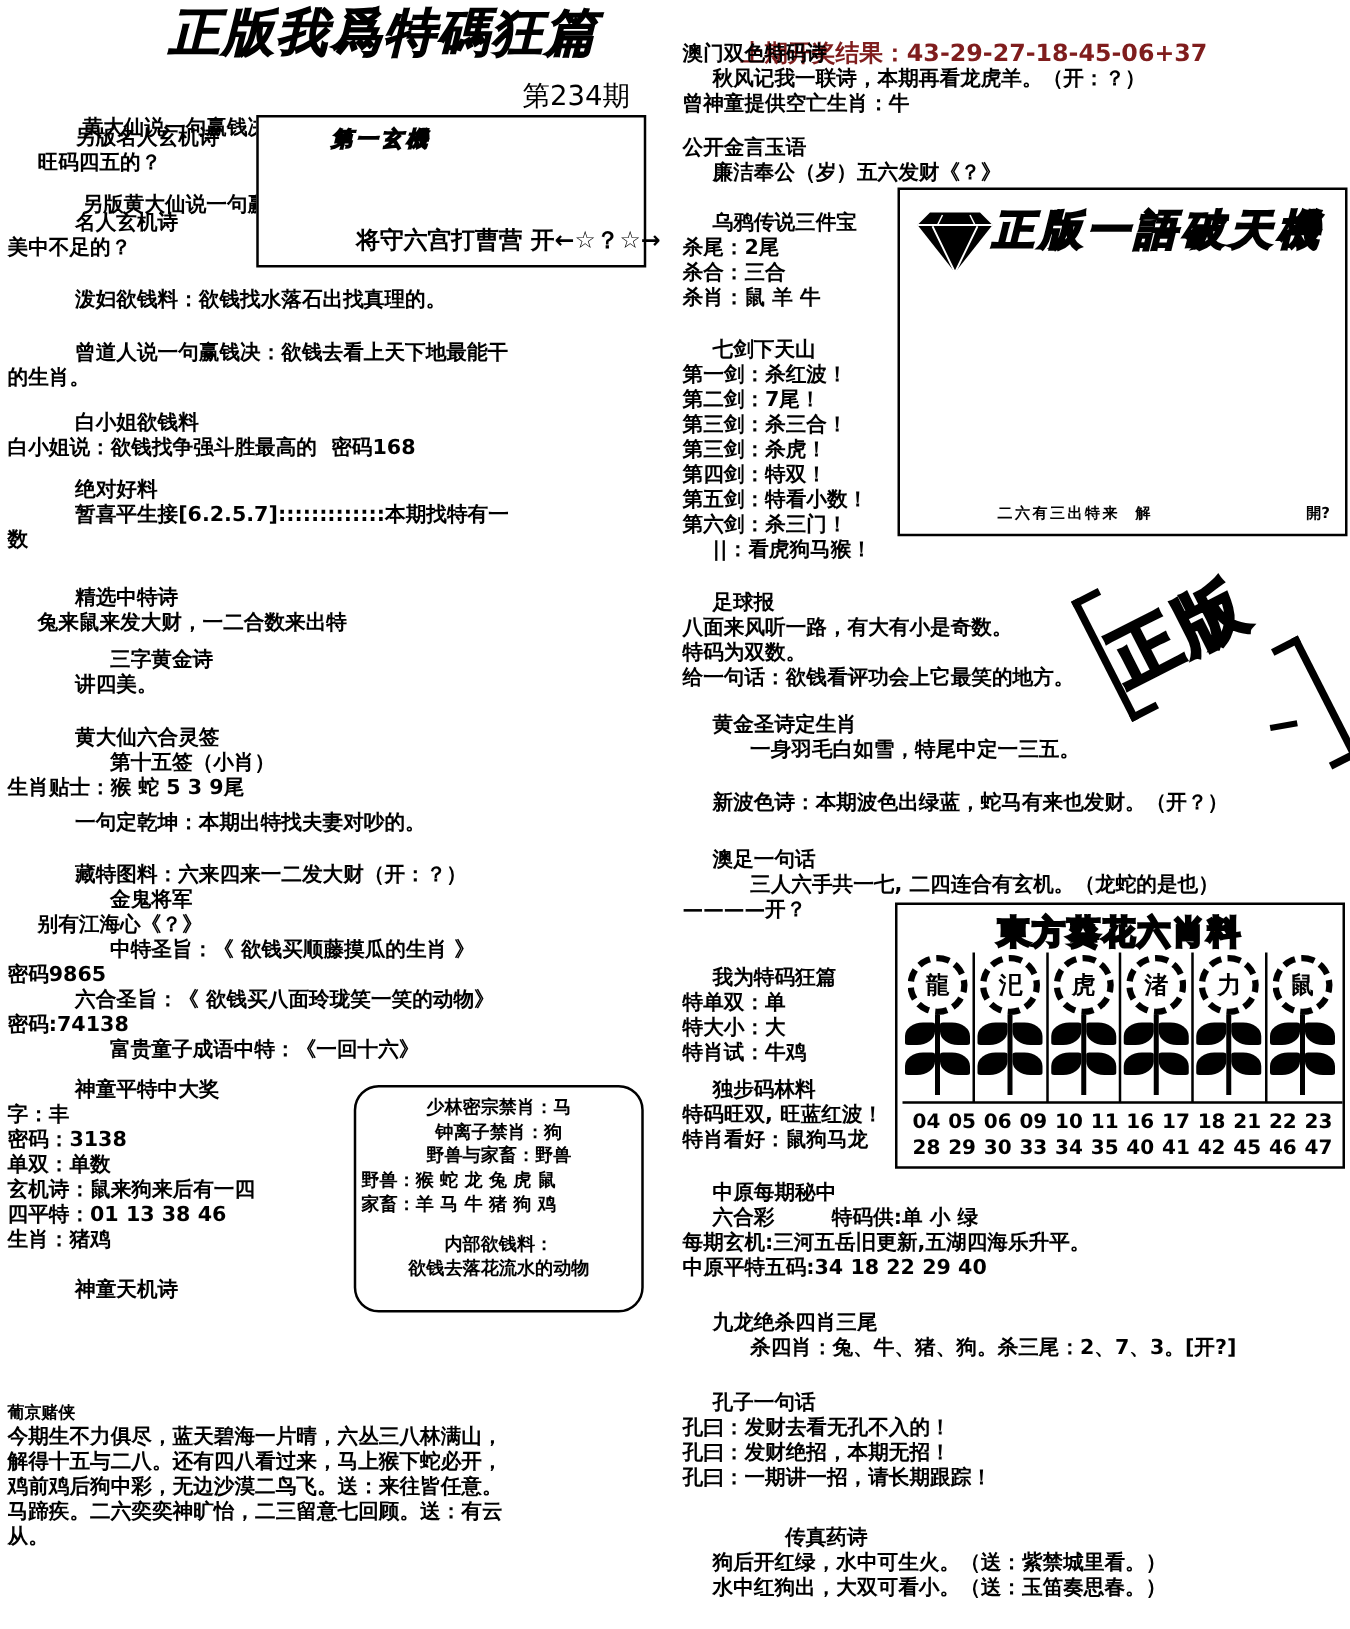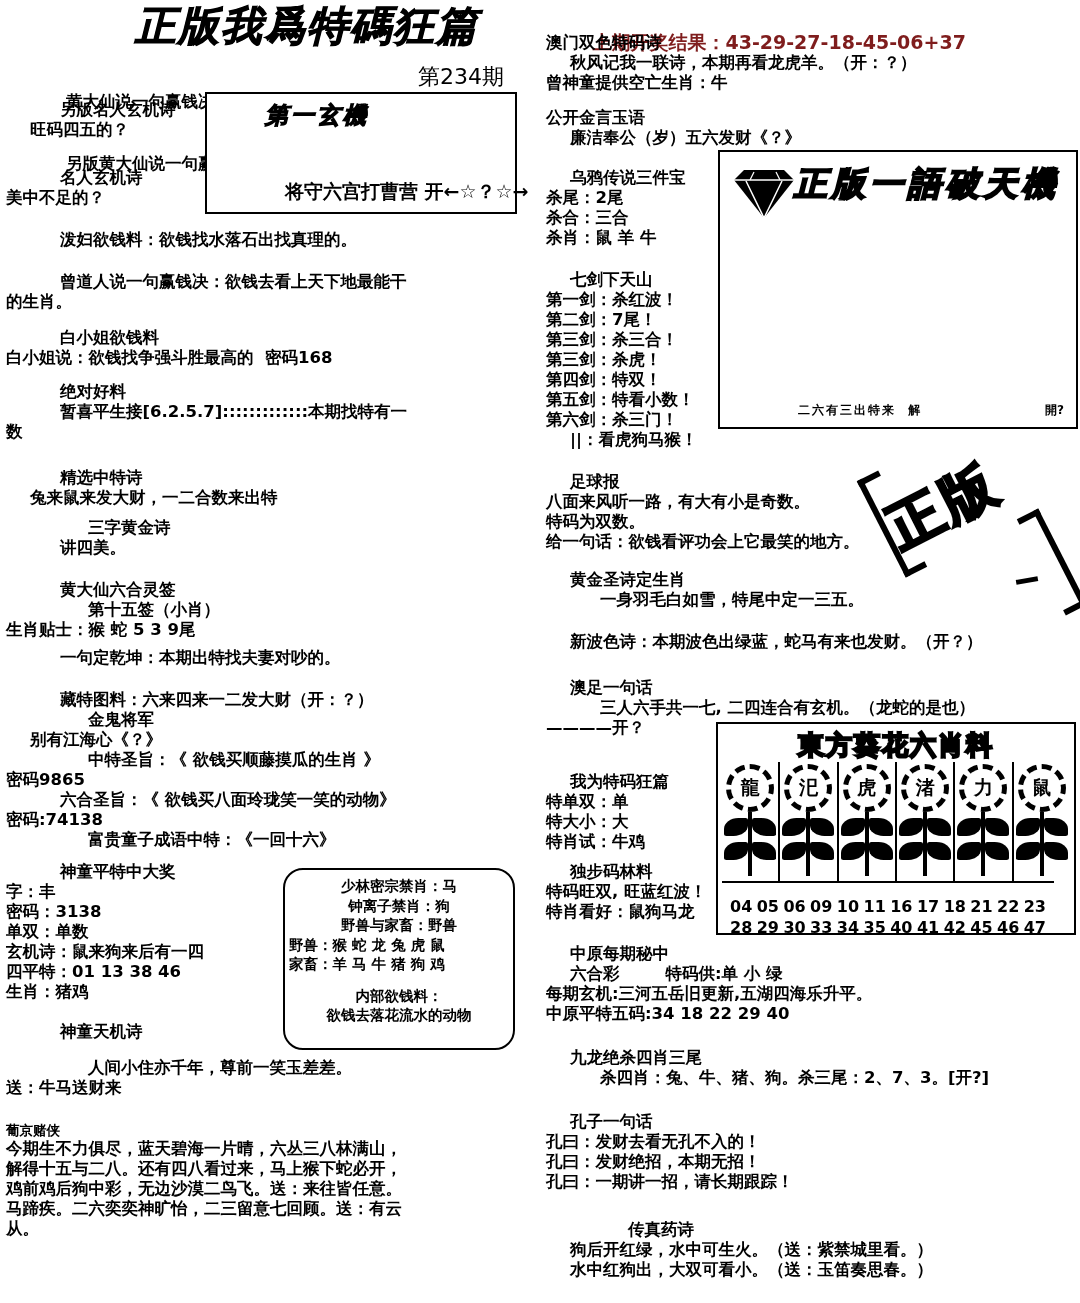--- a/index.html
+++ b/index.html
@@ -46,21 +46,21 @@
   .drawresult{
     position:absolute;left:566px;top:8px;
     color:#7f1d1d;font-weight:bold;font-size:19px;white-space:pre;
   }
   .drawresult .nums{letter-spacing:0px;}
 
   
   .box{position:absolute;border:2.5px solid #000;background:#fff;box-sizing:border-box;}
   #box-xuanji{left:205px;top:92px;width:312px;height:122px;}
   #box-xuanji .bt{
-    position:absolute;left:58px;top:6px;font-size:23px;font-weight:bold;font-style:italic;
+    position:absolute;left:58px;top:6px;font-size:17px;font-weight:bold;font-style:italic;
     letter-spacing:3px;-webkit-text-stroke:1.2px #000;white-space:pre;
   }
   #box-xuanji .bb{
     position:absolute;left:78px;bottom:7px;font-size:19px;font-weight:bold;white-space:pre;
   }
 
   #box-tianji{left:718px;top:150px;width:360px;height:279px;}
   #box-tianji .tjtitle{
     position:absolute;left:74px;top:10px;font-size:33px;font-weight:bold;
     letter-spacing:5px;white-space:pre;
@@ -100,22 +100,22 @@
     box-sizing:border-box;
   }
   .fstem{position:absolute;left:50%;top:50px;width:4px;height:64px;background:#000;transform:translateX(-50%);}
   .fleafrow{position:absolute;left:50%;transform:translateX(-50%);width:52px;height:20px;}
   .fleafrow.r1{top:56px;}
   .fleafrow.r2{top:80px;}
   .fleaf{position:absolute;top:0;width:24px;height:18px;background:#000;}
   .fleaf.l{left:0;border-radius:60% 10% 60% 10%;}
   .fleaf.r{right:0;border-radius:10% 60% 10% 60%;}
   .sunnums{
-    position:absolute;left:4px;right:20px;bottom:4px;height:48px;
-    border-top:2.5px solid #000;padding-top:13px;box-sizing:border-box;
+    position:absolute;left:4px;right:0;bottom:4px;height:48px;
+    border-top:2.5px solid #000;padding-top:3px;box-sizing:border-box;
   }
   .sunnums .row{
     display:flex;justify-content:space-between;padding:0 8px;
     font-size:16px;font-weight:bold;line-height:21px;
     font-family:"DejaVu Sans","Liberation Sans",sans-serif;
   }
 
   
   .stamp-zhengban{
     position:absolute;left:886px;top:470px;
@@ -227,24 +227,20 @@
       <div class="ln ind0">单双：单数</div>
       <div class="ln ind0">玄机诗：鼠来狗来后有一四</div>
       <div class="ln ind0">四平特：01 13 38 46</div>
       <div class="ln ind0">生肖：猪鸡</div>
     </div>
 
     <div class="blockpos" style="left:0;top:1022px;width:300px;">
       <div class="ln ind1">神童天机诗</div>
     </div>
 
-    <div class="blockpos" style="left:0;top:1058px;width:540px;">
-      <div class="ln ind2">人间小住亦千年，尊前一笑玉差差。</div>
-      <div class="ln ind0">送：牛马送财来</div>
-    </div>
 
     <div class="blockpos" style="left:0;top:1122px;width:540px;">
       <div class="ln xs ind0">葡京赌侠</div>
       <div class="ln ind0">今期生不力俱尽，蓝天碧海一片晴，六丛三八林满山，</div>
       <div class="ln ind0">解得十五与二八。还有四八看过来，马上猴下蛇必开，</div>
       <div class="ln ind0">鸡前鸡后狗中彩，无边沙漠二鸟飞。送：来往皆任意。</div>
       <div class="ln ind0">马蹄疾。二六奕奕神旷怡，二三留意七回顾。送：有云</div>
       <div class="ln ind0">从。</div>
     </div>
 

